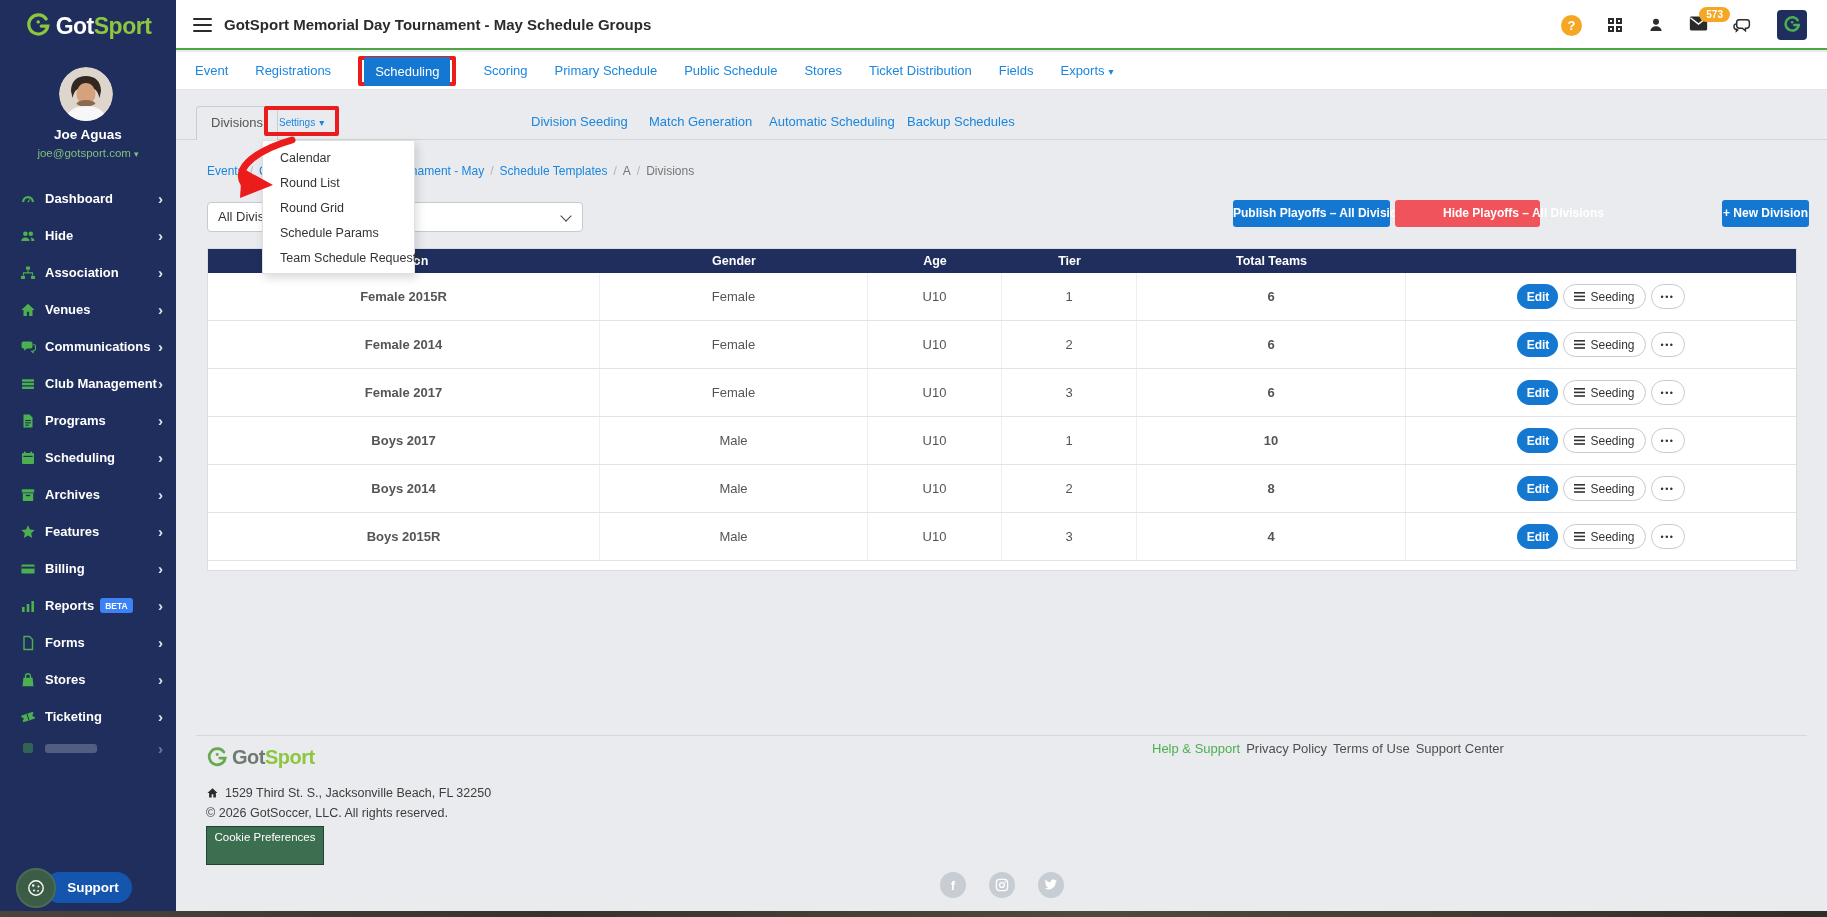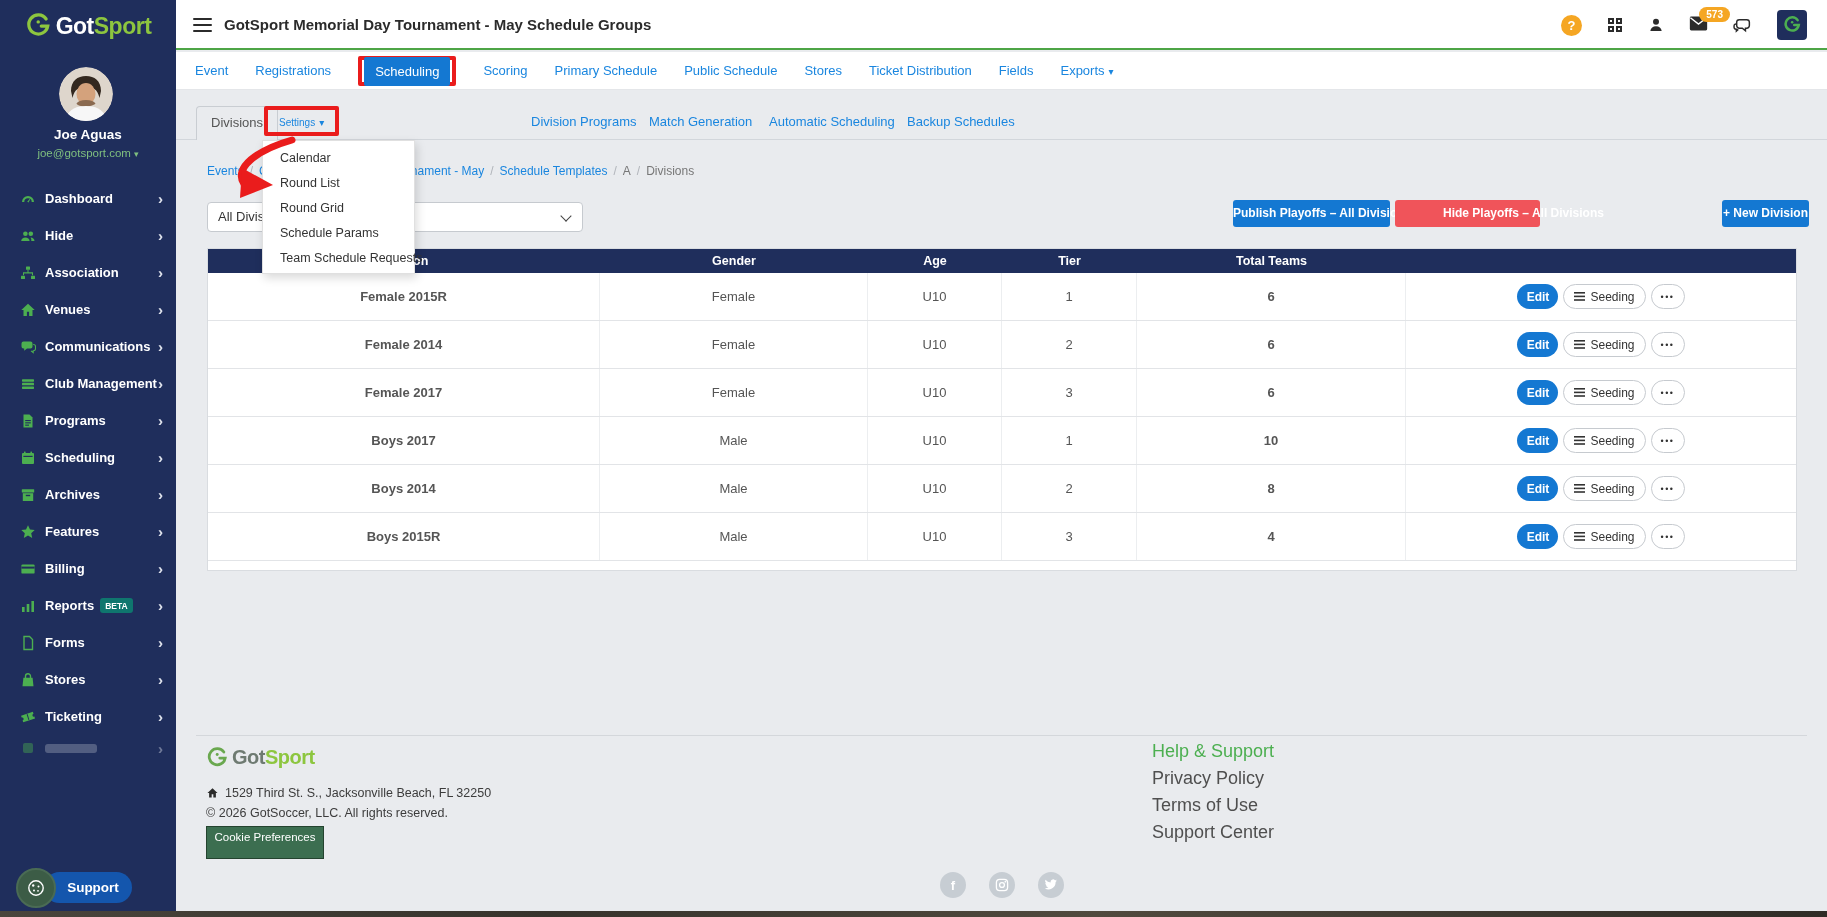--- a/index.html
+++ b/index.html
@@ -23,21 +23,21 @@
   
   .sidebar { position:absolute; left:0; top:52px; width:176px; height:865px; background:#1f2e5c; z-index:15;padding-left:24px; }
   .avatar { position:absolute; left:59px; top:15px; width:54px; height:54px; border-radius:50%; overflow:hidden; }
   .user-name { position:absolute; left:0; top:75px; width:176px; text-align:center; color:#fff; font-size:13.5px; font-weight:bold; }
   .user-email { position:absolute; left:0; top:95px; width:176px; text-align:center; color:#7fbf7f; font-size:11.5px; cursor:pointer; }
   .side-menu { position:absolute; left:0; top:128px; width:176px; }
   .side-item { height:37px; display:flex; align-items:center; padding-left:20px; position:relative; cursor:pointer; }
   .side-item .icon { width:16px; height:16px; margin-right:9px; flex:0 0 16px; }
   .side-item .lbl { color:#fff; font-size:13px; font-weight:bold; }
   .side-item .chev { position:absolute; right:13px; color:#dfe3ec; font-size:15px; font-weight:bold; line-height:1; }
-  .beta-badge { background:#0f766e; color:#fff; font-size:8.5px; font-weight:bold; border-radius:3px; padding:2.5px 5px; margin-left:6px; }
+  .beta-badge { background:#3b82f6; color:#fff; font-size:8.5px; font-weight:bold; border-radius:3px; padding:2.5px 5px; margin-left:6px; }
   .side-partial { opacity:.42; height:26px; overflow:hidden; }
   .smudge { width:52px; height:9px; background:rgba(255,255,255,.55); border-radius:3px; }
   .support-wrap { position:absolute; left:0; top:816px; width:192px; height:44px; }
   .support-pill { position:absolute; left:44px; top:4px; width:88px; height:31px; background:#1456ad; border-radius:16px; color:#fff; font-size:13.5px; font-weight:bold; text-align:center; line-height:31px; padding-left:10px; cursor:pointer; }
   .cookie-circle { position:absolute; left:16px; top:0; width:40px; height:40px; border-radius:50%; background:#3c5c46; border:2px solid #4a6b54; display:flex; align-items:center; justify-content:center; cursor:pointer; }
 
   
   .main { position:absolute; left:176px; top:52px; width:1651px; height:865px; }
   .navbar { position:absolute; left:0; top:0; width:1651px; height:38px; background:#fff; border-bottom:1px solid #e4e6e9; display:flex; align-items:center; padding-left:19px; gap:27px; overflow:visible; }
   .nav-link { color:#1a86df; font-size:13px; cursor:pointer; white-space:nowrap; }
@@ -82,22 +82,22 @@
   .dropdown { position:absolute; left:262px; top:140px; width:153px; height:134px; background:#fff; border:1px solid #e0e0e0; box-shadow:2px 4px 9px rgba(0,0,0,.15); z-index:50; padding-top:5px; }
   .dd-item { height:25px; line-height:25px; padding-left:17px; font-size:12.5px; color:#333; cursor:pointer; white-space:nowrap; }
   .arrow-svg { position:absolute; left:215px; top:126px; z-index:60; pointer-events:none; }
 
   
   .footer-divider { position:absolute; left:20px; top:683px; width:1611px; height:1px; background:#d4d7db; }
   .f-logo { position:absolute; left:30px; top:694px; display:flex; align-items:center; gap:4px; }
   .f-logo .t1 { font-size:20px; font-weight:bold; color:#6e7a71; letter-spacing:-0.5px; }
   .f-logo .t2 { font-size:20px; font-weight:bold; color:#8dc63f; letter-spacing:-0.5px; }
   .f-line { position:absolute; left:30px; font-size:12.5px; color:#3c3c3c; display:flex; align-items:center; gap:6px; }
-  .cookie-btn { position:absolute; left:30px; top:774px; width:118px; height:33px; background:#3c6e50; border:1px solid #24432f; color:#fff; font-size:11.5px; text-align:center; line-height:21px; cursor:pointer; }
-  .f-links { position:absolute; left:976px; top:689px; display:flex; flex-direction:column; gap:6px; font-size:18px; }
+  .cookie-btn { position:absolute; left:30px; top:774px; width:118px; height:39px; background:#3c6e50; border:1px solid #24432f; color:#fff; font-size:11.5px; text-align:center; line-height:21px; cursor:pointer; }
+  .f-links { position:absolute; left:976px; top:689px; display:flex; flex-direction:row; gap:6px; font-size:13px; }
   .f-links div { cursor:pointer; color:#4f4f4f; }
   .f-links .green { color:#4caf50; }
   .social { position:absolute; top:820px; width:26px; height:26px; border-radius:50%; background:#c7cdd3; display:flex; align-items:center; justify-content:center; color:#fff; font-weight:bold; font-size:13px; cursor:pointer; }
 
   .bottom-strip { position:absolute; left:0; top:911px; width:1827px; height:6px; background:linear-gradient(90deg,#4a453c,#37332c 30%,#514a3e 60%,#302c26); z-index:40; }
 </style>
 </head>
 <body>
 
 <div class="topbar">
@@ -331,21 +331,21 @@
     <span class="nav-link">Ticket Distribution</span>
     <span class="nav-link">Fields</span>
     <span class="nav-link caret">Exports</span>
   </div>
 
   <div class="subnav-line"></div>
   <div class="tab-divisions">Divisions</div>
   <div class="settings-box red-box">
     <span class="settings-inner caret">Settings</span>
   </div>
-  <span class="subnav-link" style="left:355px;">Division Programs</span>
+  <span class="subnav-link" style="left:355px;">Division Seeding</span>
   <span class="subnav-link" style="left:473px;">Match Generation</span>
   <span class="subnav-link" style="left:593px;">Automatic Scheduling</span>
   <span class="subnav-link" style="left:731px;">Backup Schedules</span>
 
   <div class="breadcrumb">
     <span class="bc-link">Events</span><span class="sep">/</span><span class="bc-link">GotSport Memorial Day Tournament - May</span><span class="sep">/</span><span class="bc-link">Schedule Templates</span><span class="sep">/</span><span class="bc-cur">A</span><span class="sep">/</span><span class="bc-cur">Divisions</span>
   </div>
 
   <div class="division-select">
     <span>All Divisions</span>

